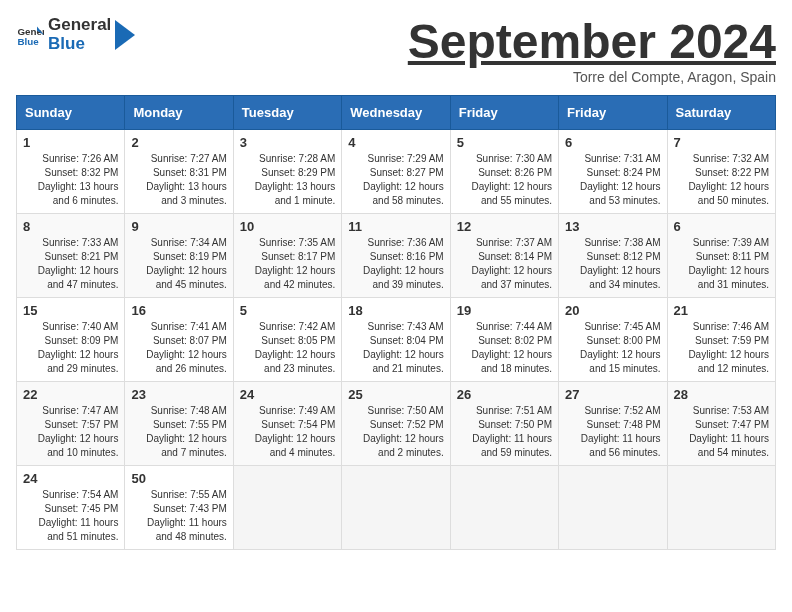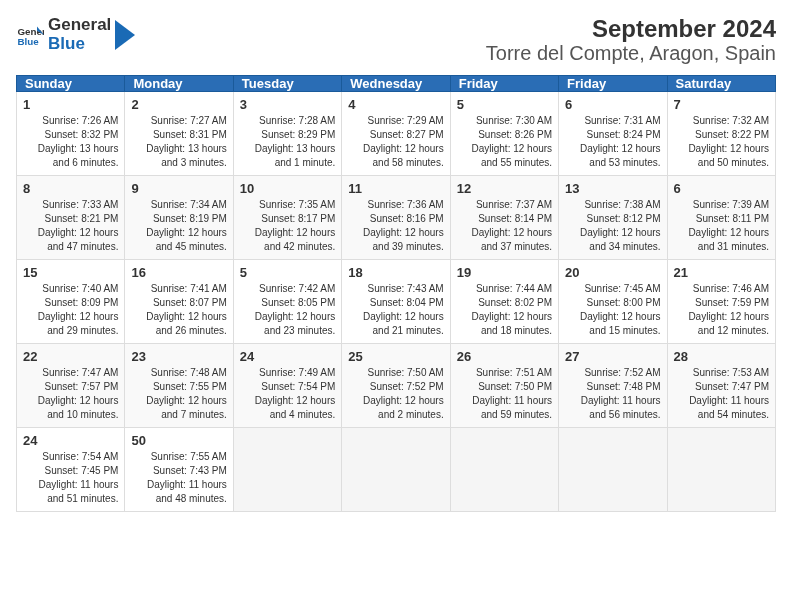--- a/index.html
+++ b/index.html
@@ -22,41 +22,42 @@
       gap: 4px;
     }
     .logo-icon {
       width: 28px;
       height: 28px;
     }
     .title-area {
       text-align: right;
     }
     .month-title {
-      font-size: 24px;
+      font-size: 48px;
       font-weight: bold;
       color: #333;
       line-height: 1.1;
+      text-decoration: underline;
     }
     .location-title {
-      font-size: 20px;
+      font-size: 14px;
       color: #555;
     }
     .calendar {
       width: 100%;
       border-collapse: collapse;
       border: 1px solid #ccc;
     }
     .calendar th {
       background-color: #2a6db5;
       color: #fff;
       font-size: 13px;
       font-weight: bold;
       text-align: left;
-      padding: 0 8px;
+      padding: 9px 8px;
       border: 1px solid #1a5a9a;
     }
     .calendar td {
       vertical-align: top;
       padding: 5px 6px;
       border: 1px solid #ddd;
       width: 108px;
       background: #fff;
       font-size: 10.5px;
       color: #333;

